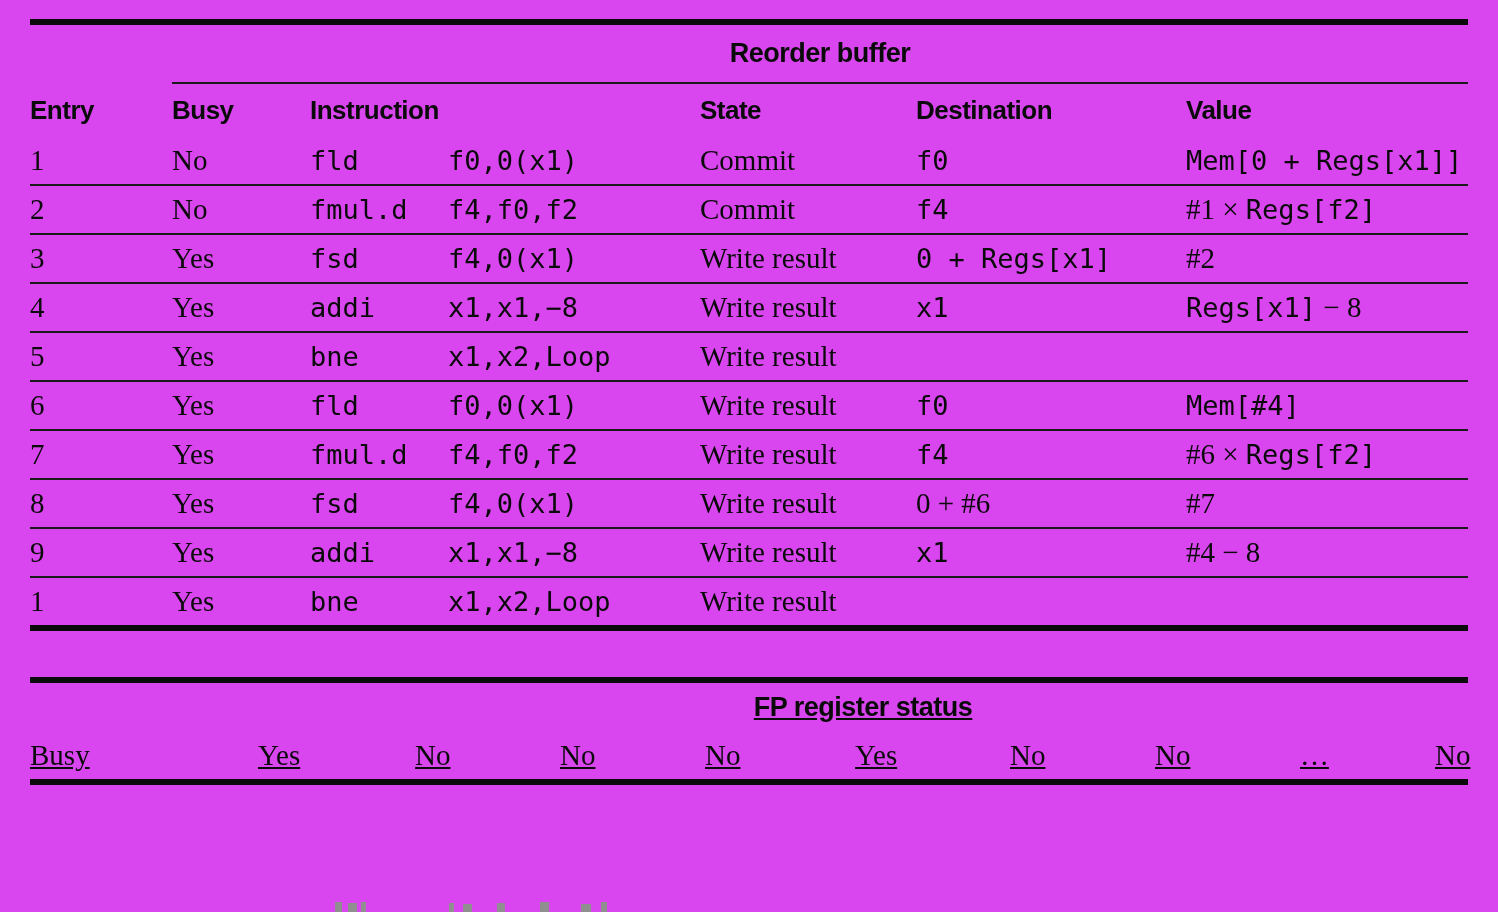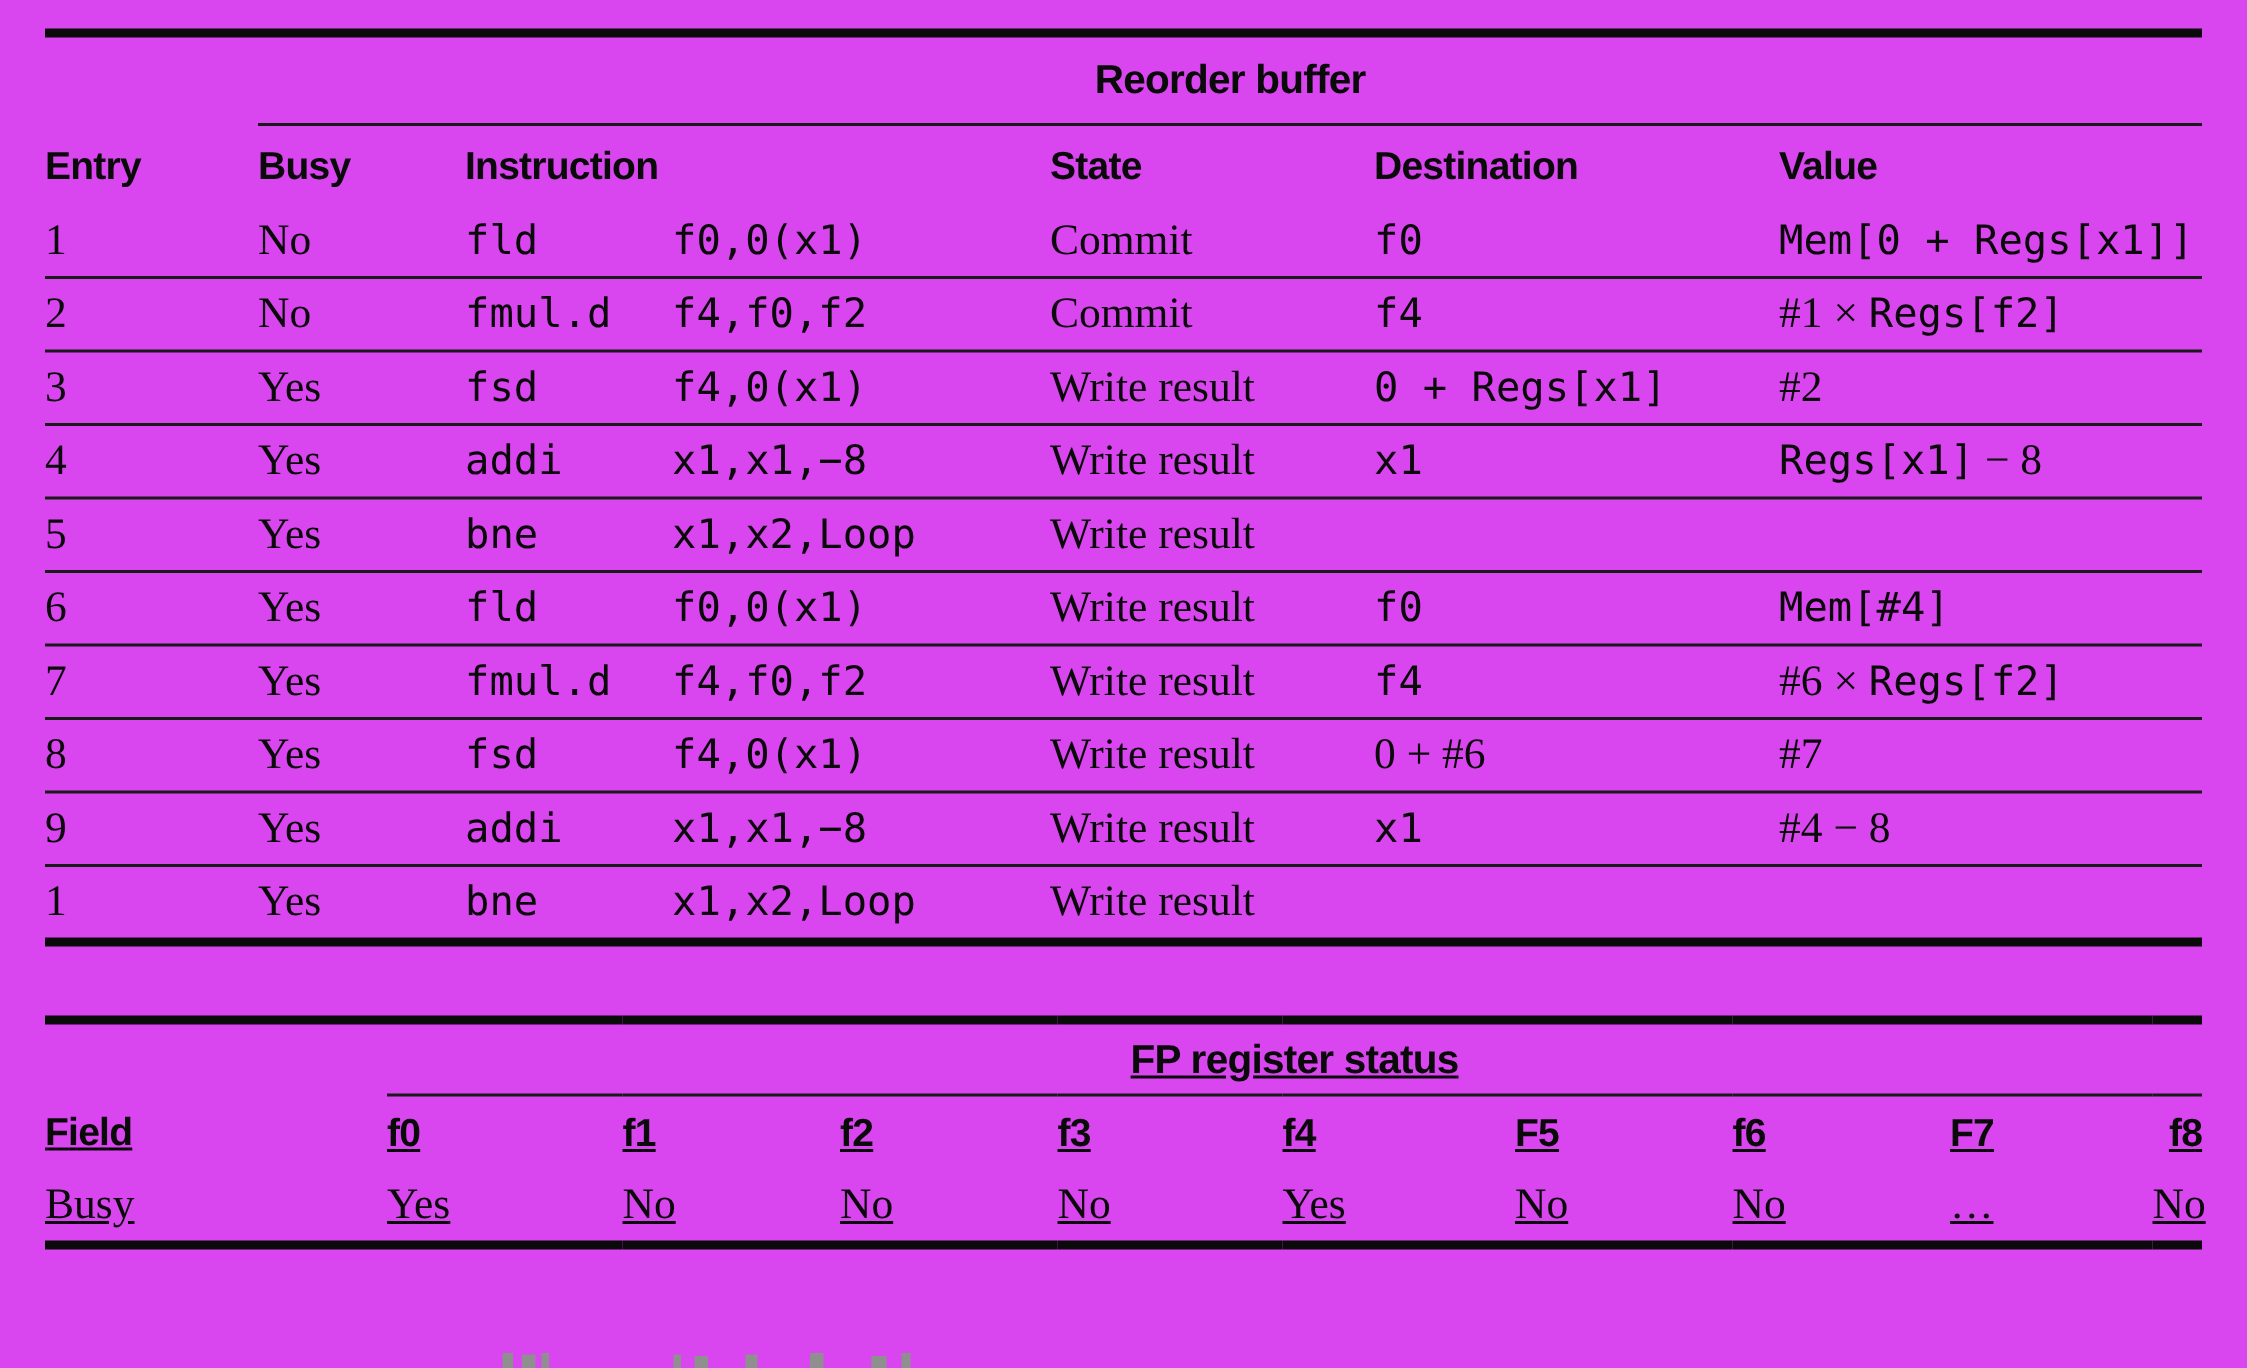--- a/index.html
+++ b/index.html
@@ -156,32 +156,20 @@
         <col style="width:145px">
         <col style="width:145px">
       <col style="width:135px">
         <col style="width:33px">
     </colgroup>
     <tbody>
       <tr class="title-row">
         <td class="noborder"></td>
         <td class="title-cell" colspan="9">FP register status</td>
       </tr>
-      <tr class="head-row" id="fps-head">
-          <td class="sans">Field</td>
-          <td class="sans">f0</td>
-          <td class="sans">f1</td>
-          <td class="sans">f2</td>
-          <td class="sans">f3</td>
-          <td class="sans">f4</td>
-          <td class="sans">F5</td>
-          <td class="sans">f6</td>
-          <td class="sans">F7</td>
-          <td class="sans col-right">f8</td>
-        </tr>
     </tbody>
     <tbody id="fps-body">
         <tr>
           <td class="serif">Busy</td>
           <td class="serif">Yes</td>
           <td class="serif">No</td>
           <td class="serif">No</td>
           <td class="serif">No</td>
           <td class="serif">Yes</td>
           <td class="serif">No</td>

